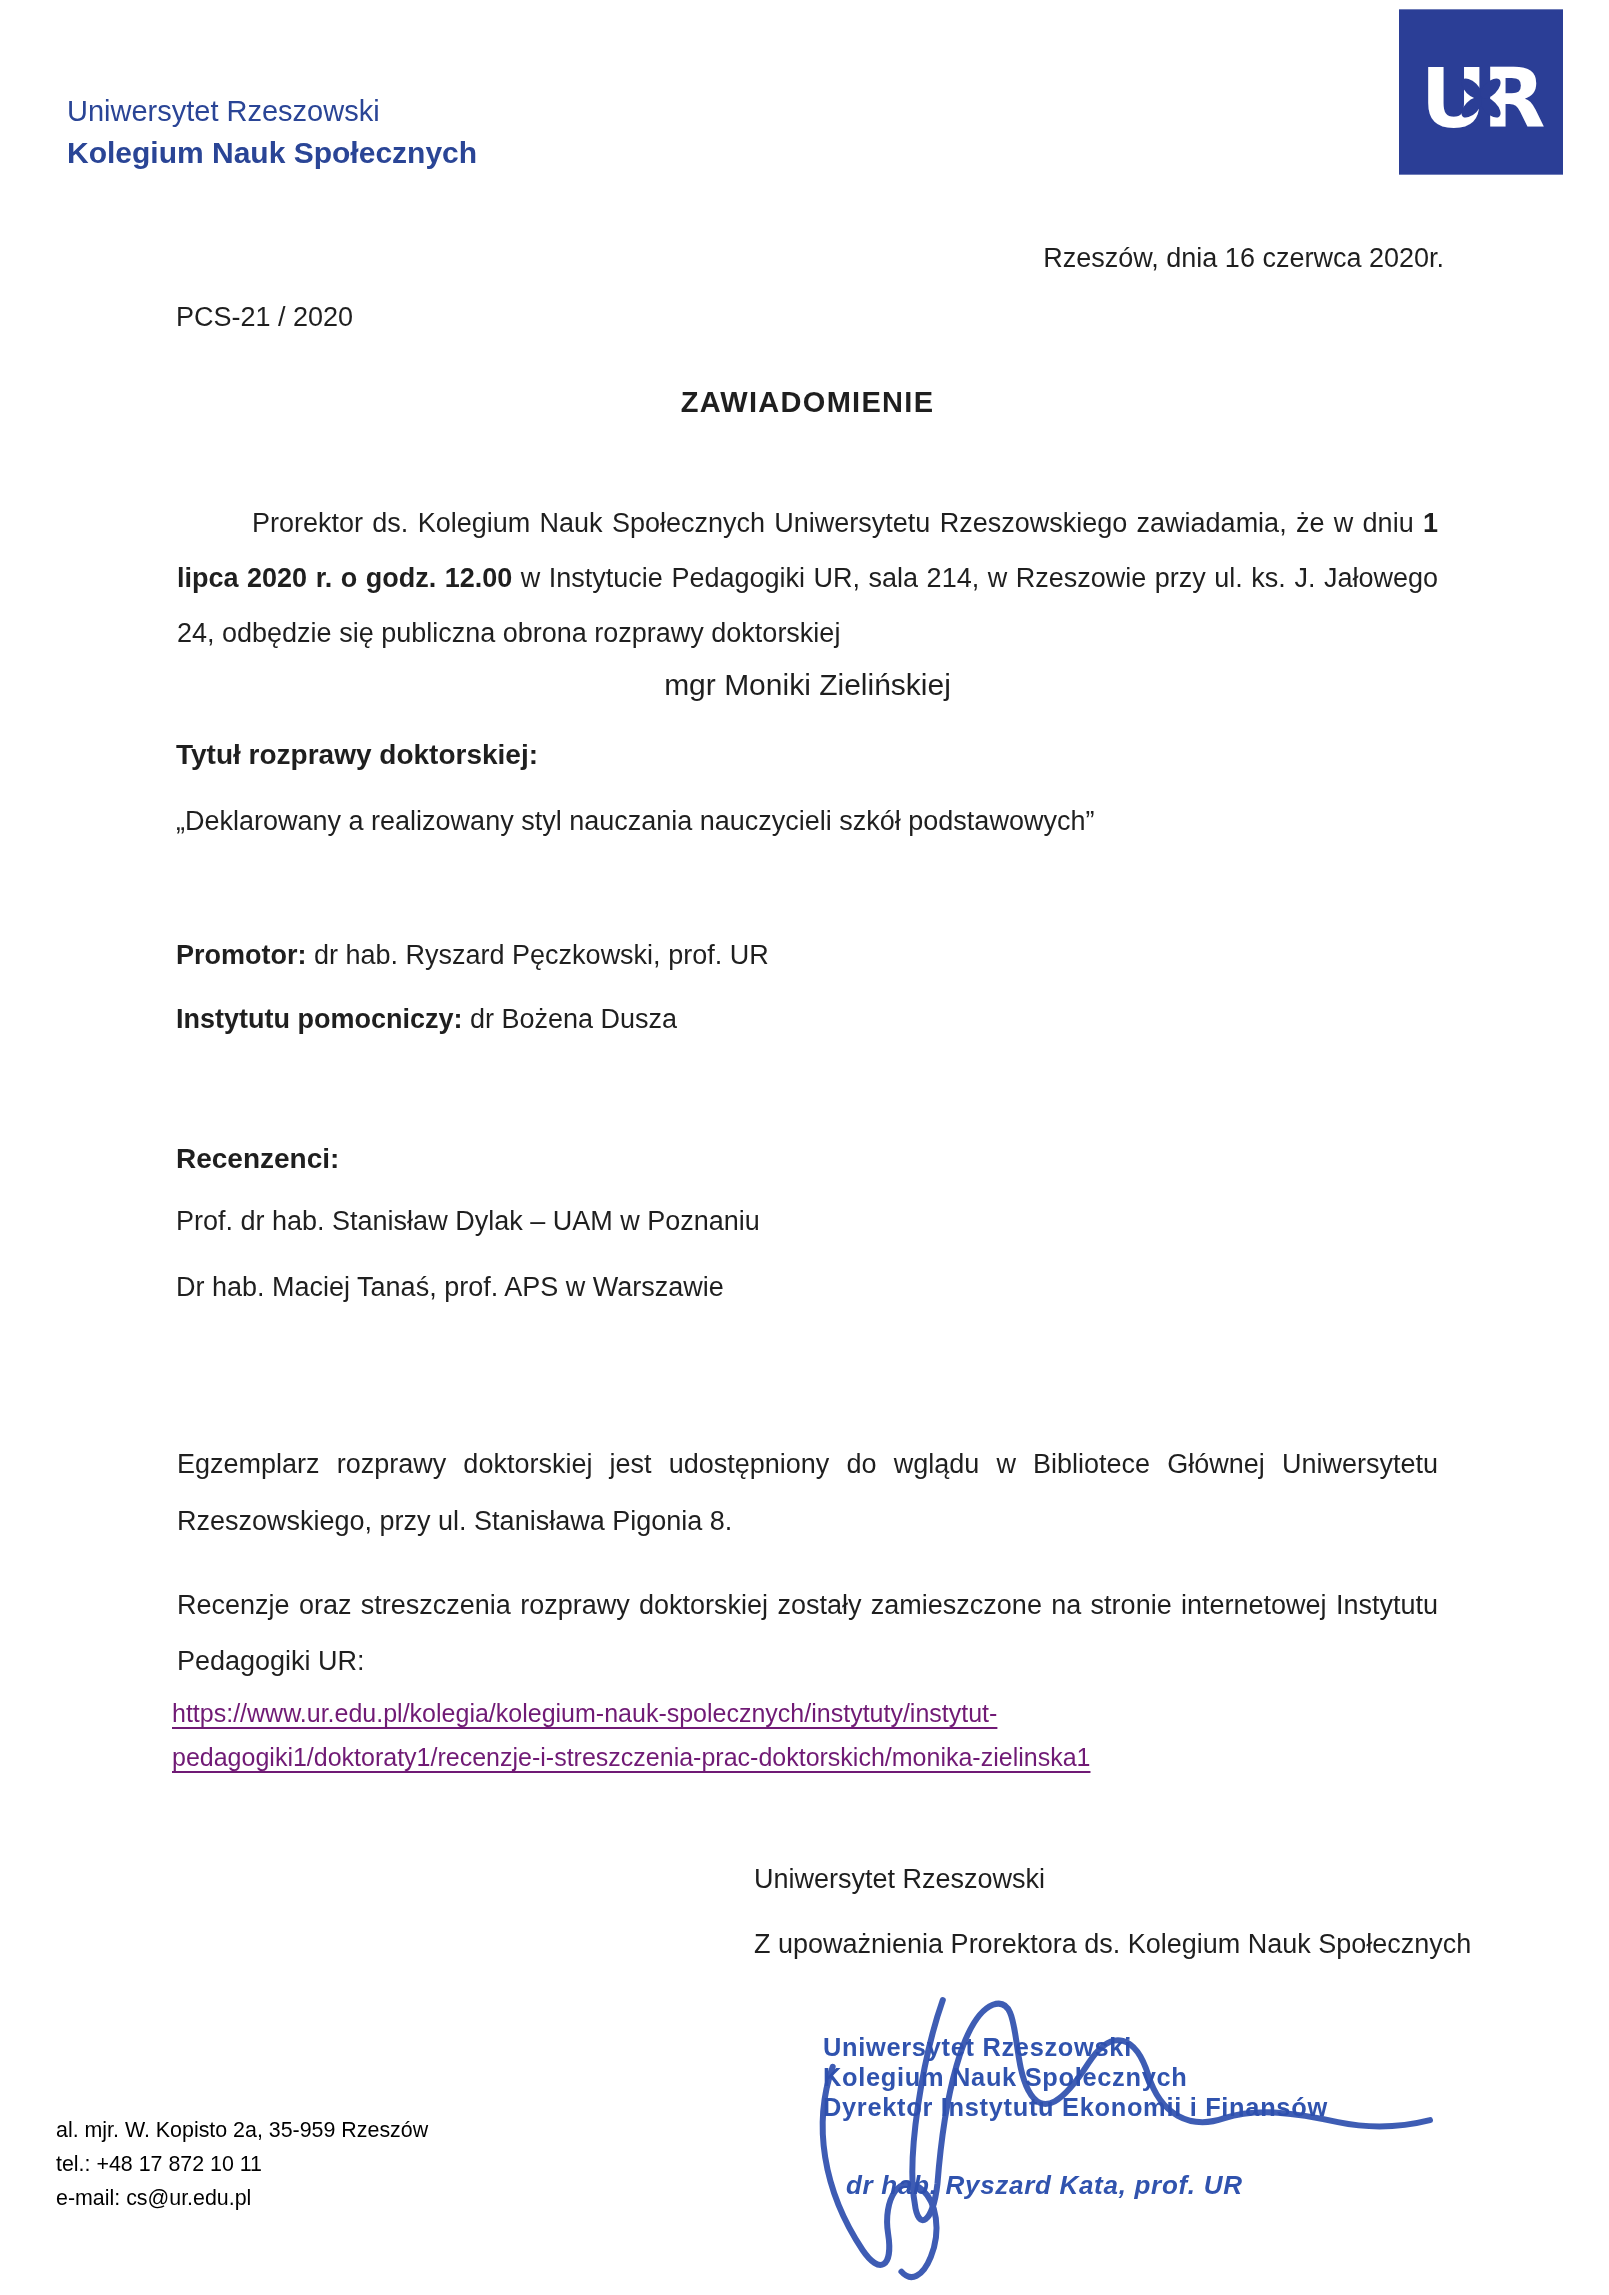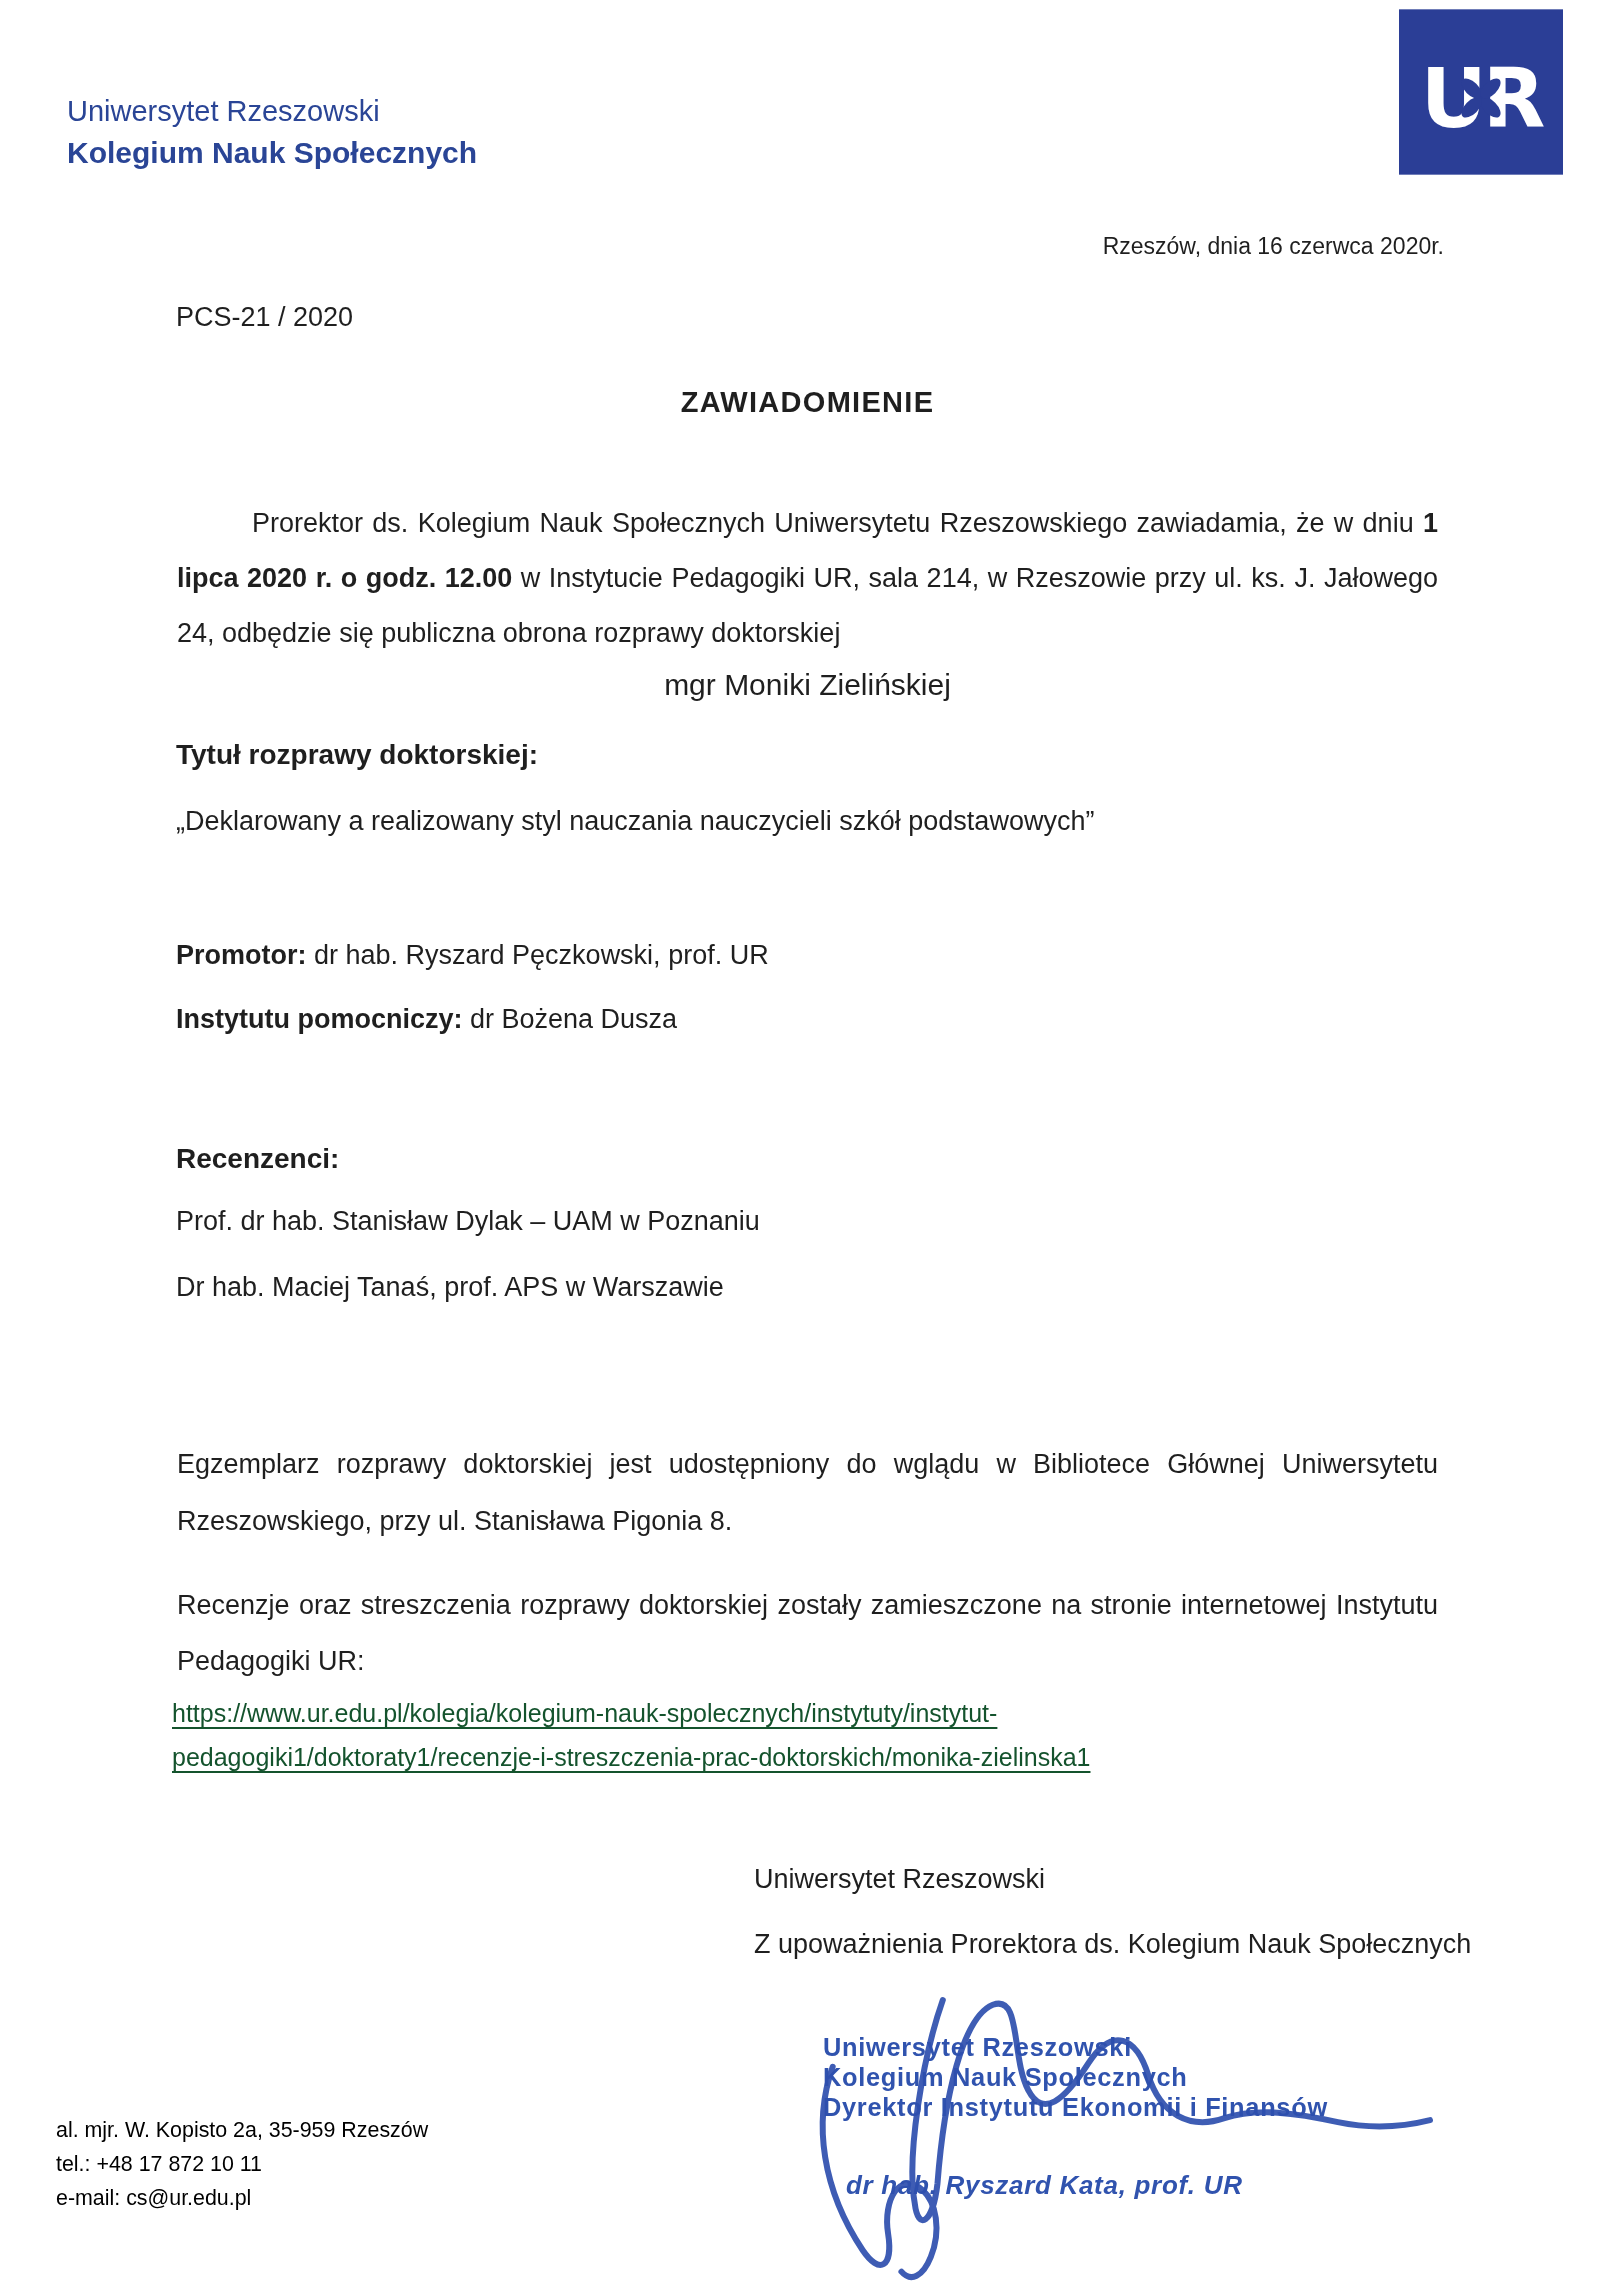--- a/index.html
+++ b/index.html
@@ -14,21 +14,21 @@
   }
   .abs { position: absolute; }
 
   
   .letterhead { left: 67px; top: 91px; color: #2a4596; }
   .letterhead .lh1 { font-size: 29px; font-weight: 500; line-height: 41px; }
   .letterhead .lh2 { font-size: 30px; font-weight: 700; line-height: 41px; }
 
   .logo-box { left: 1399px; top: 9.4px; width: 184px; height: 166px; }
 
-  .date-line { right: 166px; top: 233px; font-size: 23px; }
+  .date-line { right: 166px; top: 243px; font-size: 27px; }
   .ref-number { left: 176px; top: 302px; font-size: 27px; }
 
   .doc-title {
     left: 177px; top: 386px; width: 1261px;
     text-align: center; font-size: 29px; font-weight: 700; letter-spacing: 1.3px;
   }
 
   .intro {
     left: 177px; top: 469px; width: 1261px;
     font-size: 27px; line-height: 55px; text-align: justify; text-indent: 75px;
@@ -58,21 +58,21 @@
   .web-note {
     left: 177px; top: 1550px; width: 1261px;
     font-size: 27px; line-height: 56px; text-align: justify;
   }
 
   .link-block {
     left: 172px; top: 1691px; width: 1069px;
     font-size: 25px; line-height: 44px;
   }
   .link-block a {
-    color: #14532d; text-decoration: underline; text-underline-offset: 4.7px;
+    color: #701a75; text-decoration: underline; text-underline-offset: 4.7px;
     display: block;
   }
 
   .signoff-1 { left: 754px; top: 1864px; font-size: 27px; }
   .signoff-2 { left: 754px; top: 1929px; font-size: 27px; }
 
   .stamp-block {
     left: 823px; top: 2032px;
     color: #3053ae; font-size: 25.4px; font-weight: 600; line-height: 30px;
     letter-spacing: 0.7px;

